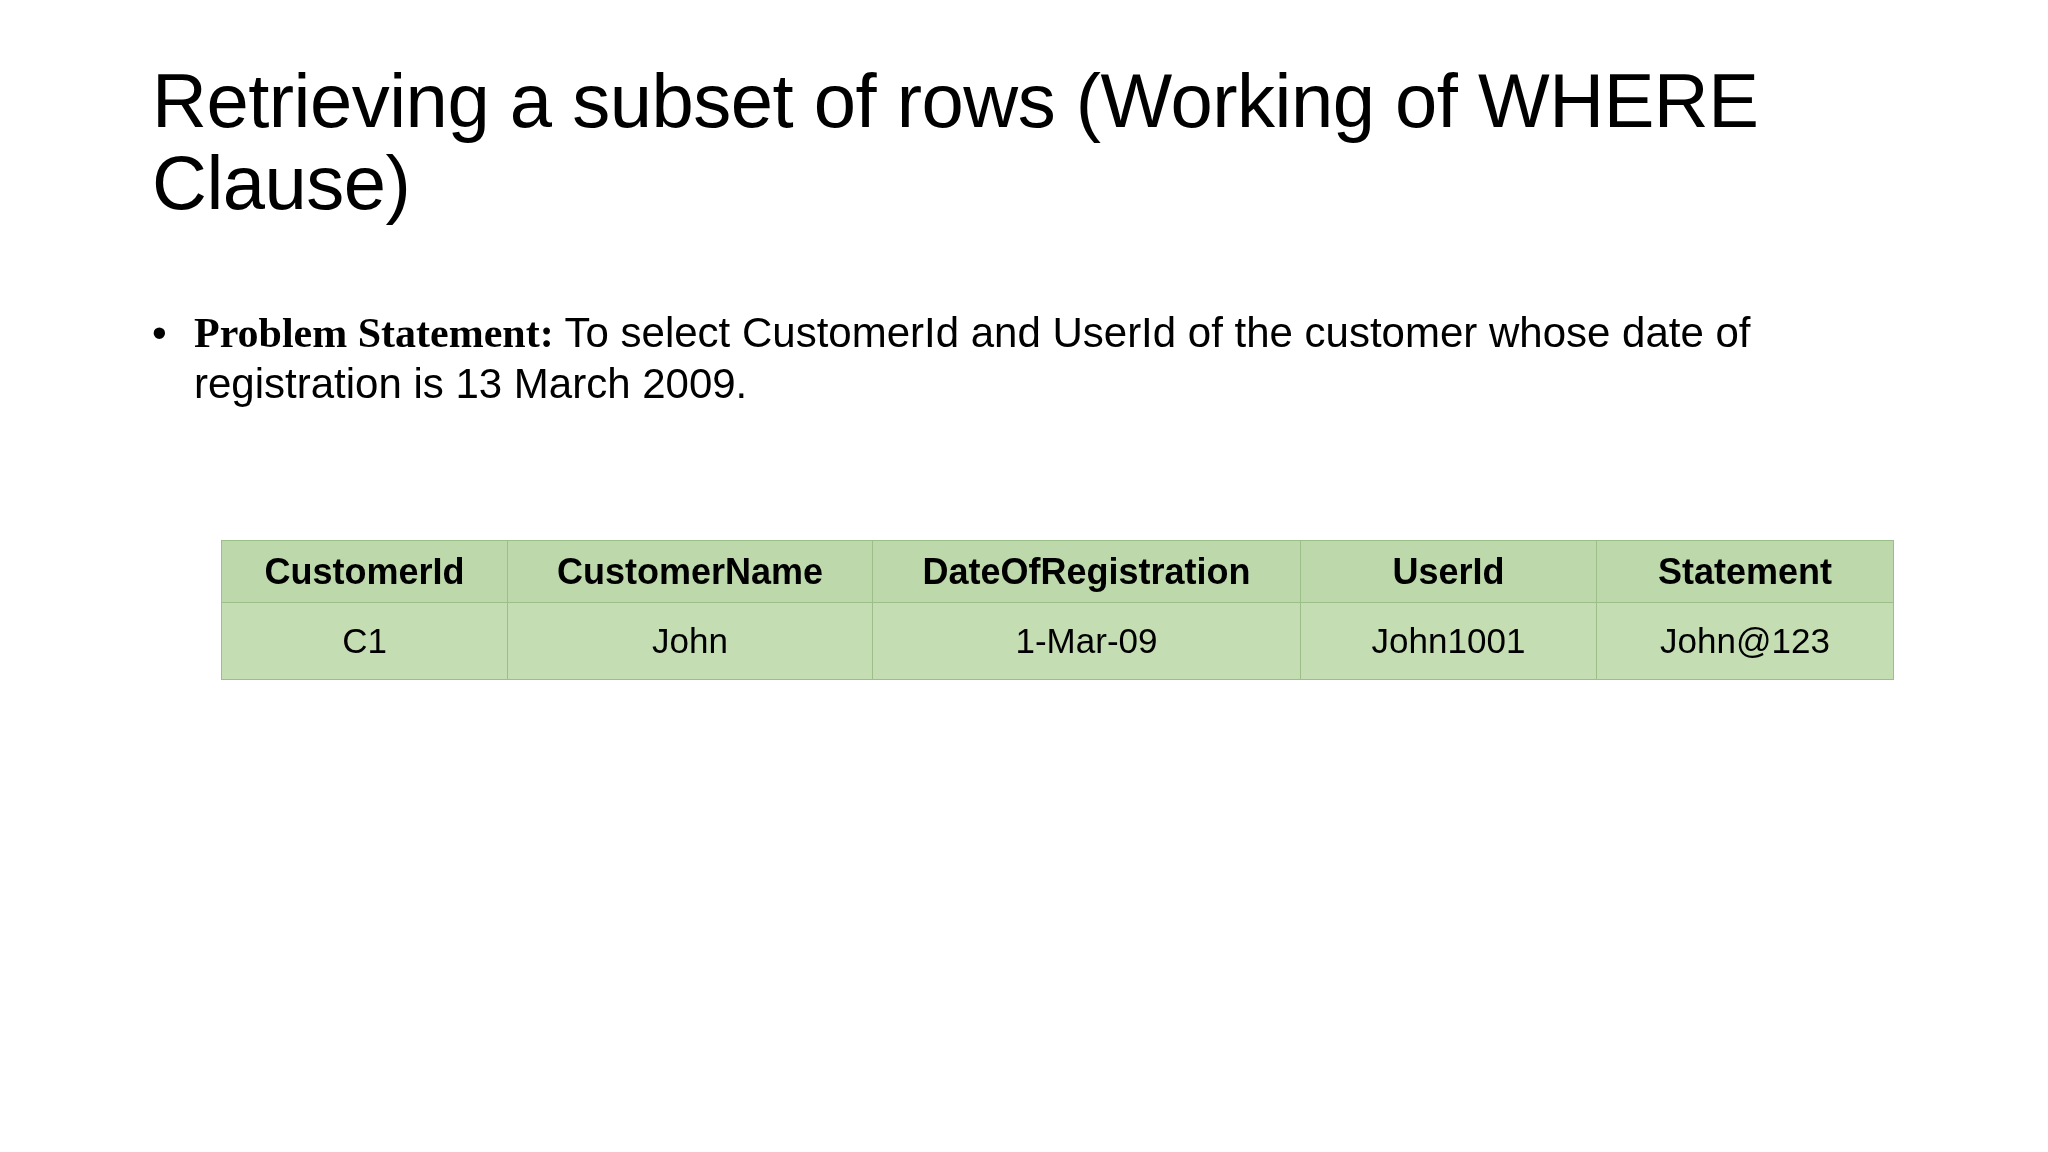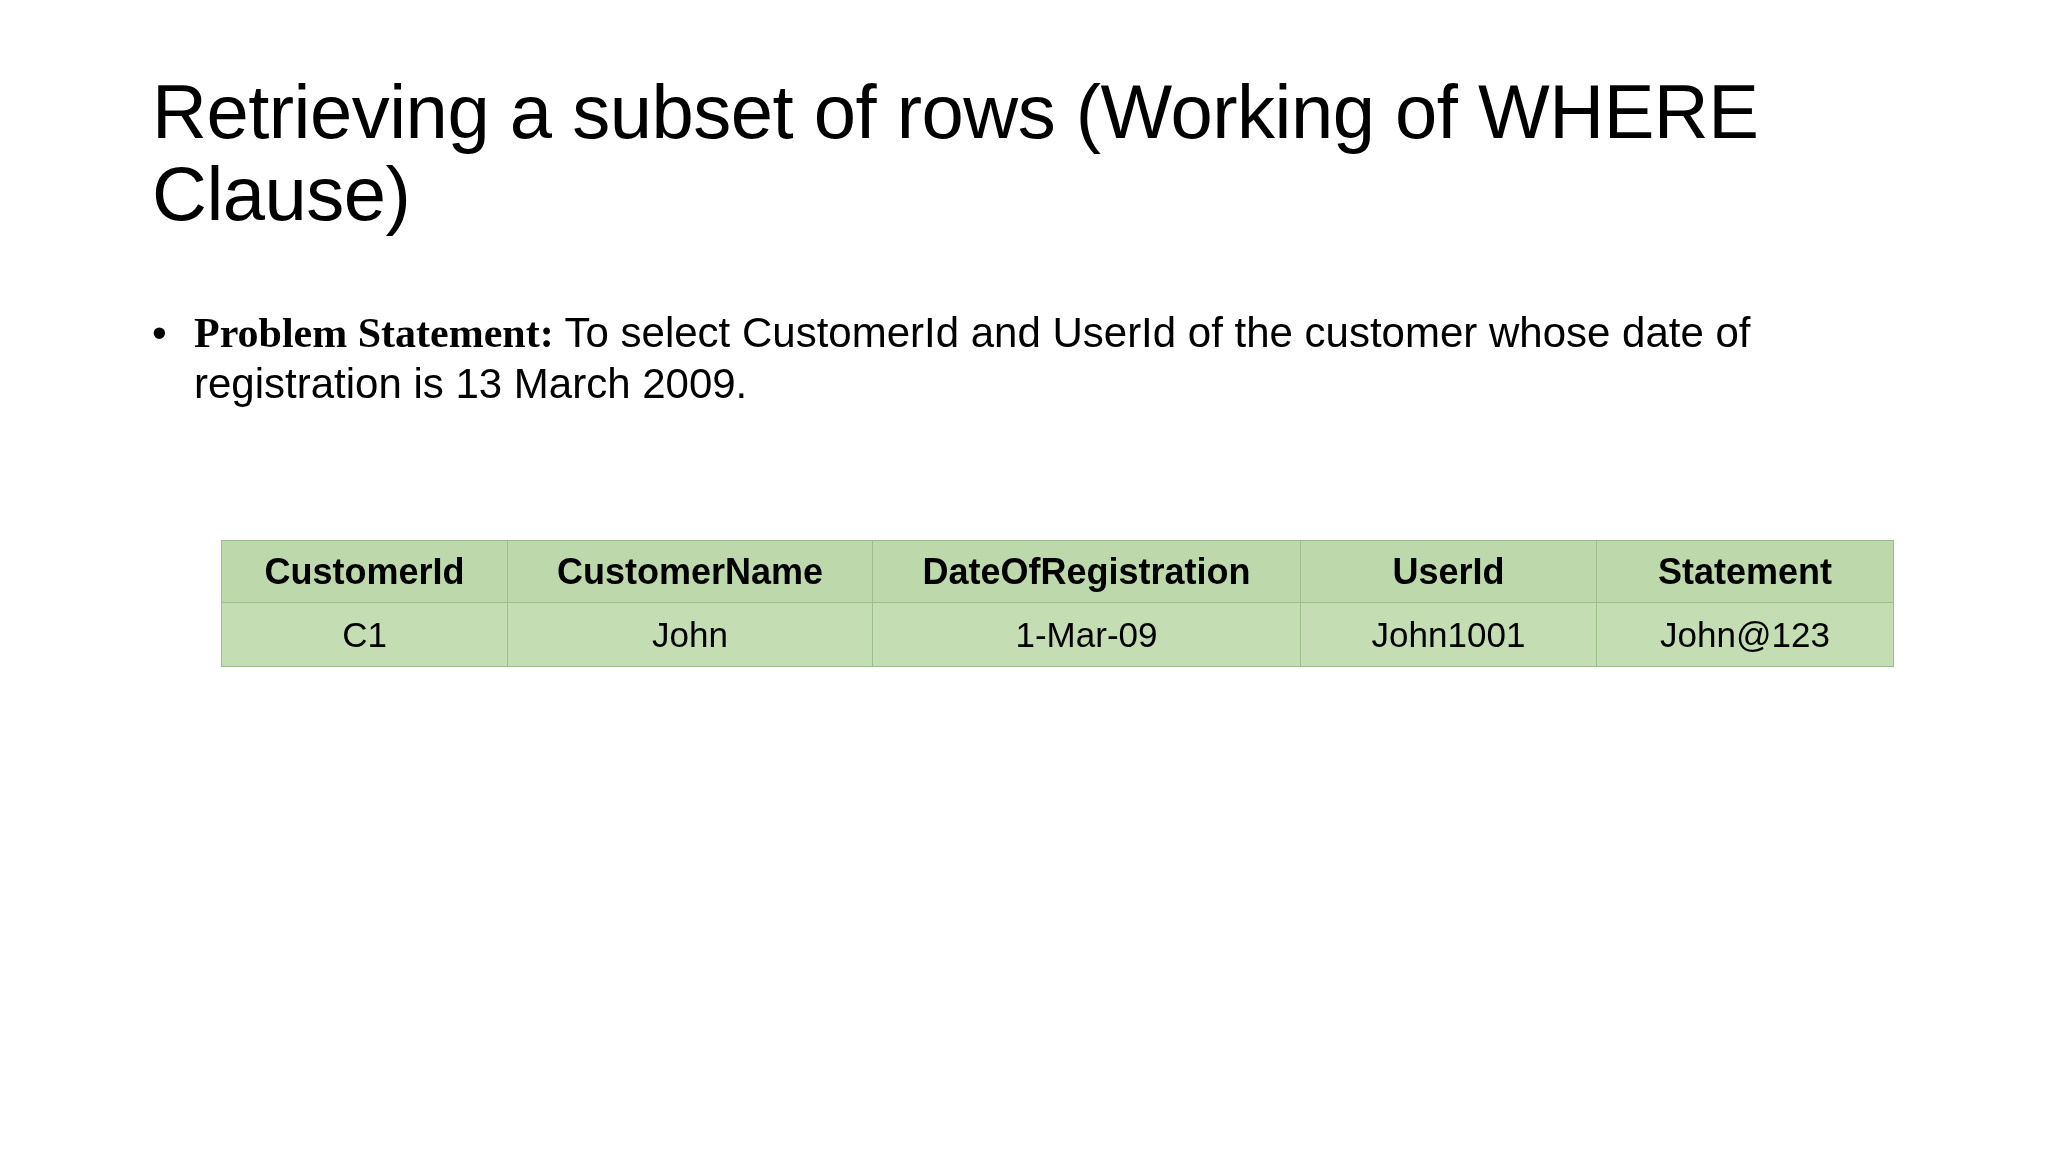--- a/index.html
+++ b/index.html
@@ -27,21 +27,20 @@
     position: absolute;
     left: 152px;
     top: 60px;
     width: 1760px;
     font-size: 76px;
     line-height: 1.08;
     font-weight: 400;
     letter-spacing: -0.5px;
     color: #000000;
     white-space: pre-wrap;
-    margin-top: 11px;
   }
 
   
   .body-block {
     position: absolute;
     left: 152px;
     top: 308px;
     width: 1790px;
   }
   .bullet-row {
@@ -81,21 +80,21 @@
   table.data-table col.c-name    { width: 365px; }
   table.data-table col.c-date    { width: 428px; }
   table.data-table col.c-user    { width: 296px; }
   table.data-table col.c-pass    { width: 297px; }
 
   table.data-table th,
   table.data-table td {
     border: 1px solid #9cbf8a;
     text-align: center;
     font-size: 35px;
-    height: 64px;
+    height: 77px;
     padding: 0 6px;
     color: #000000;
     box-sizing: border-box;
     overflow: hidden;
     white-space: nowrap;
   }
   table.data-table thead th {
     background: #bdd9ab;
     font-weight: bold;
     font-size: 36px;

